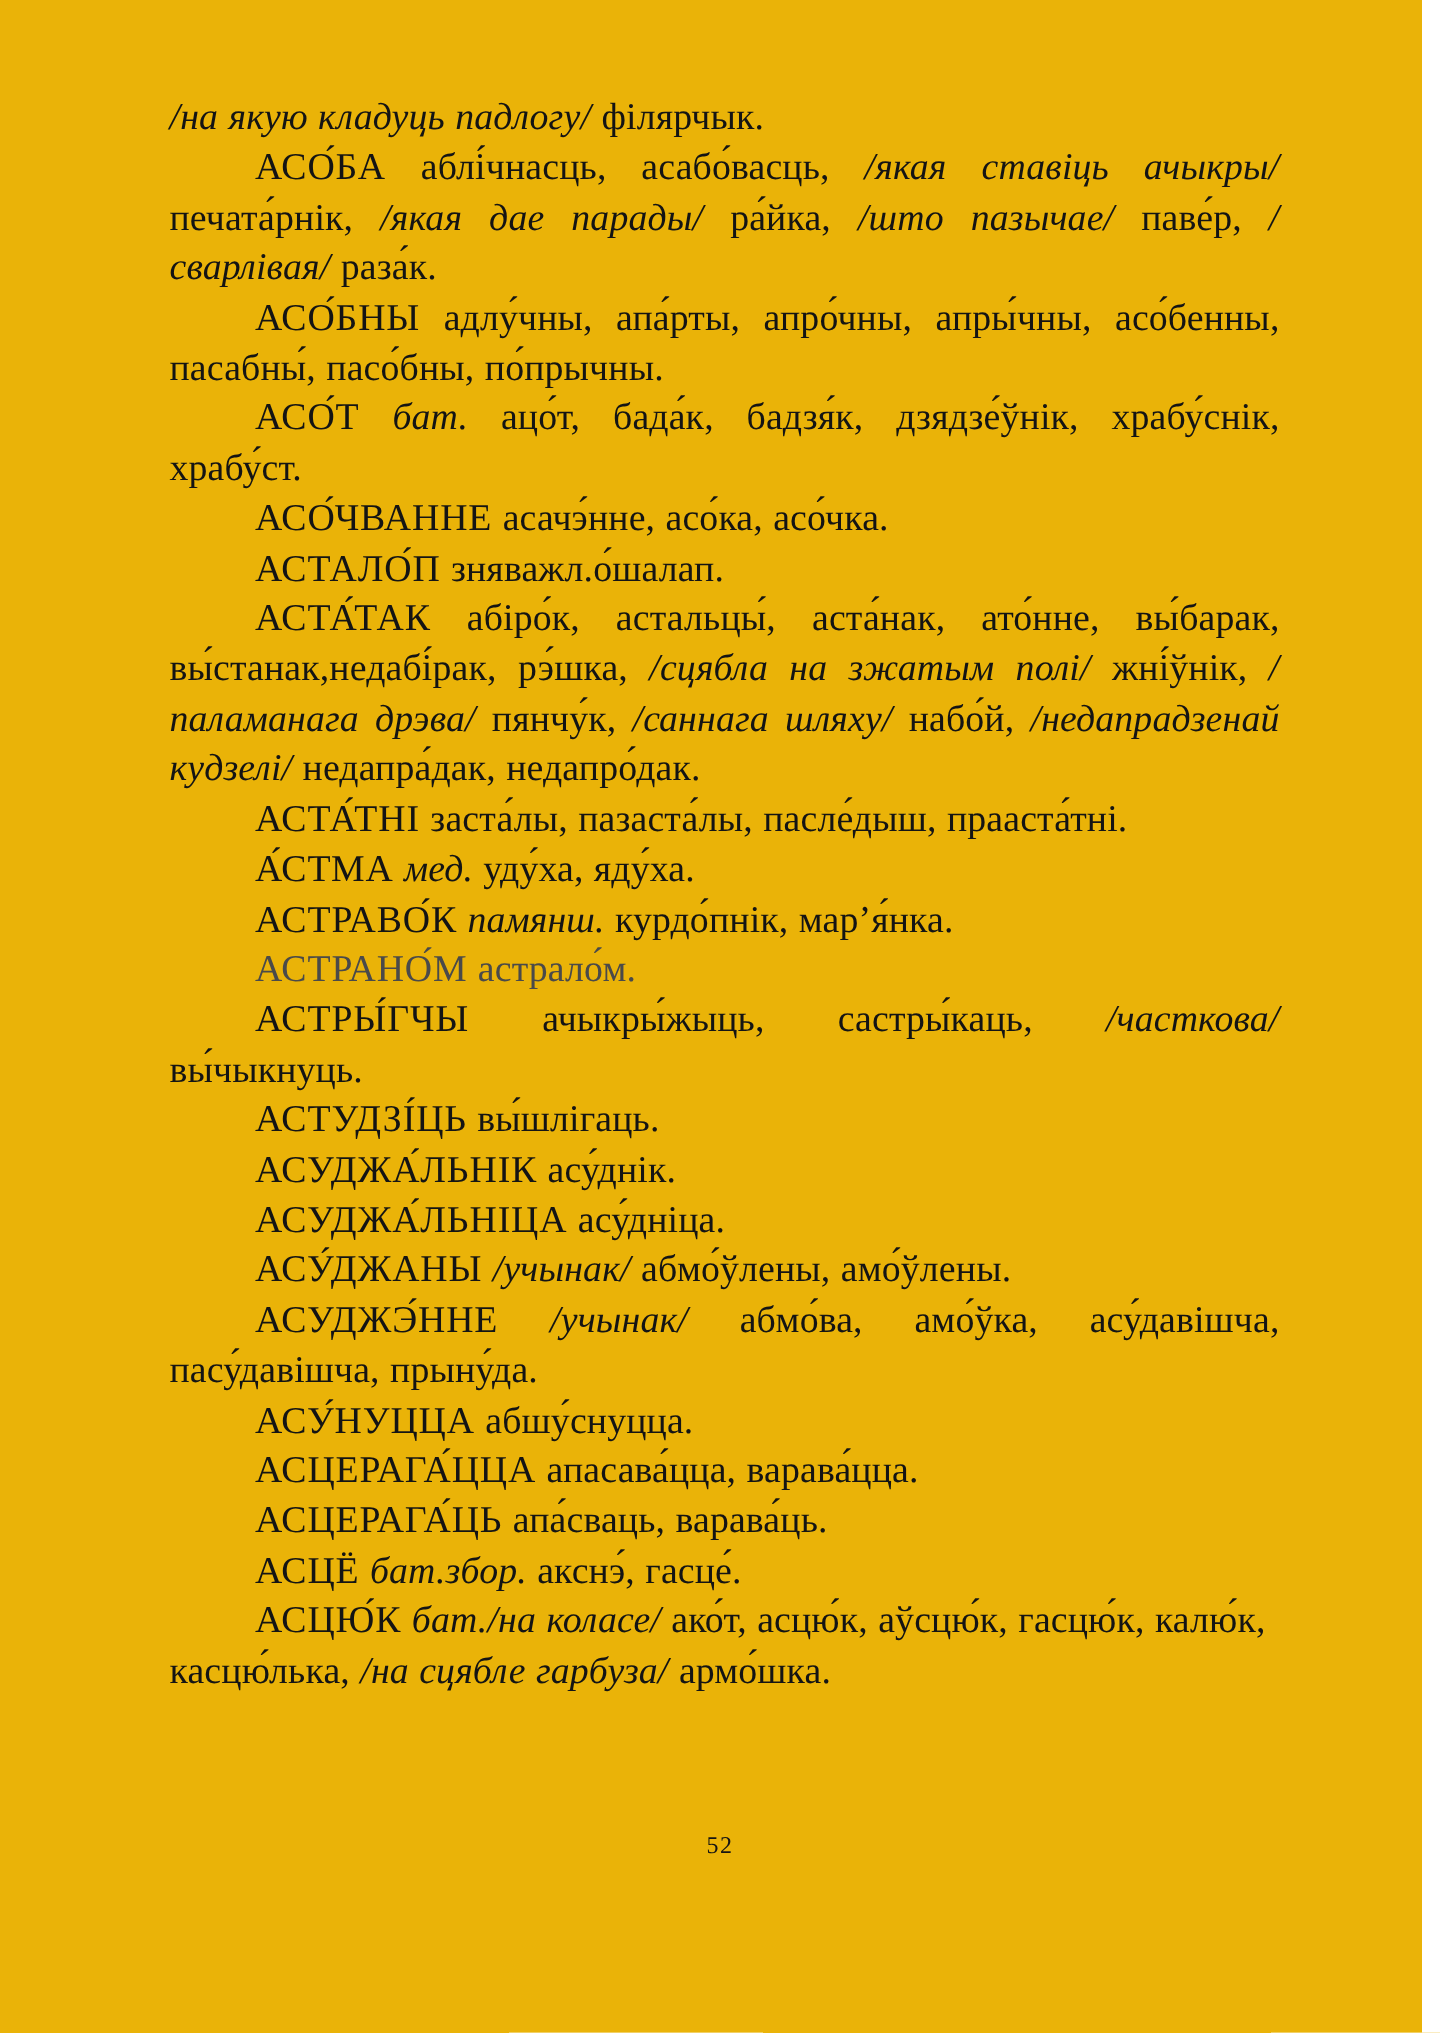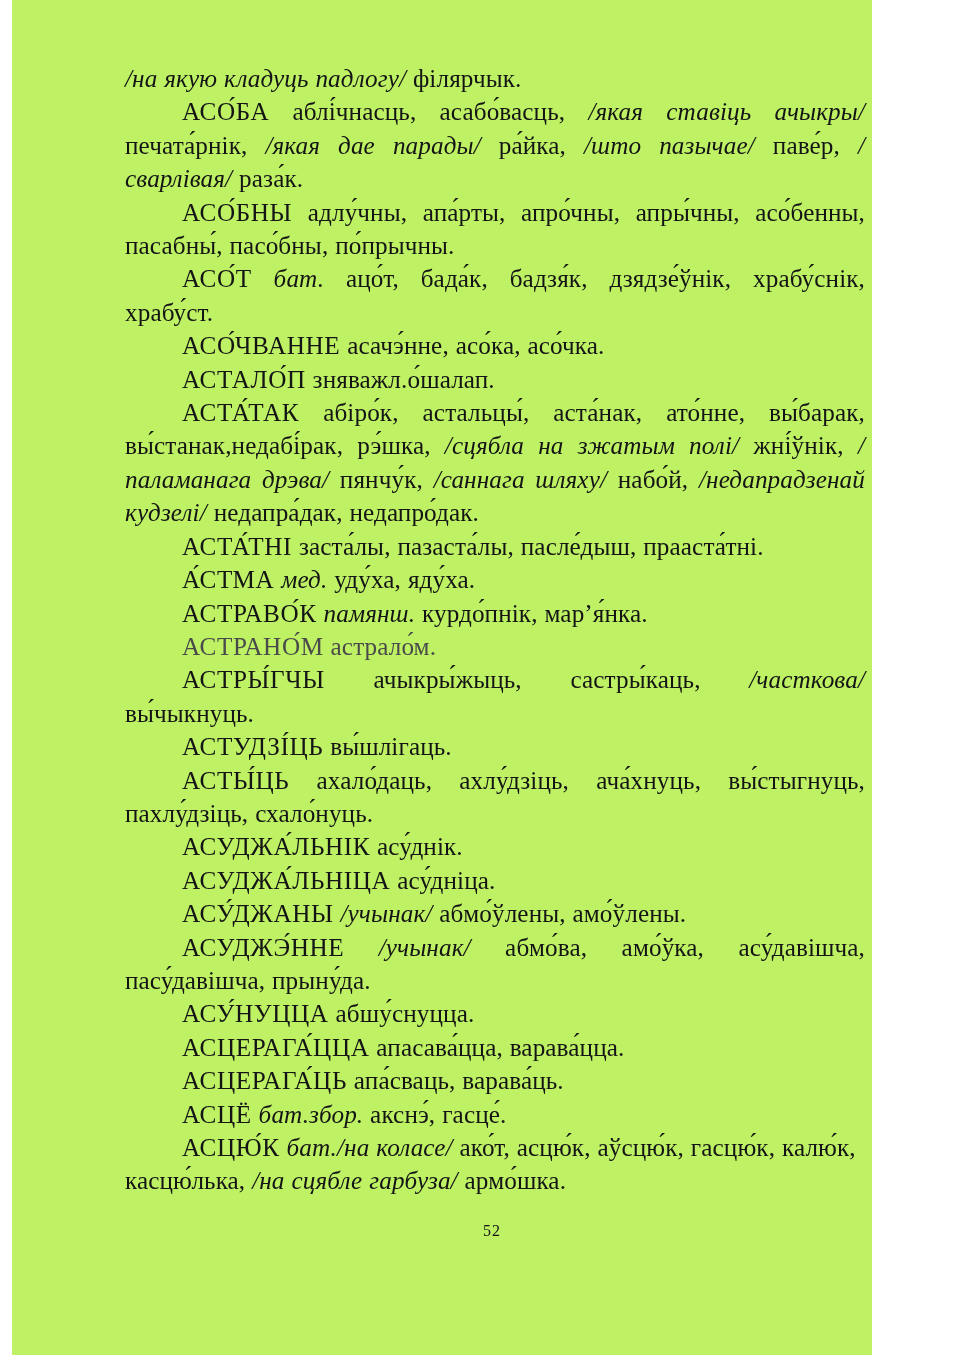--- a/index.html
+++ b/index.html
@@ -10,24 +10,24 @@
   body {
     width: 960px;
     height: 1355px;
     position: relative;
     font-family: "Liberation Serif", "DejaVu Serif", serif;
     color: #141414;
     overflow: hidden;
   }
   .page {
     position: absolute;
-    left: 12px; top: 0;
-    width: 860px;
+    left: 0; top: 0;
+    width: 948px;
     height: 1355px;
-    background: #bef264;
+    background: #eab308;
   }
   .textblock {
     position: absolute;
     left: 113px;
     top: 62px;
     width: 740px;
   }
   .entry {
     font-size: 25.2px;
     line-height: 33.4px;
@@ -80,21 +80,20 @@
         <p class="entry"><span class="hw">АСО́Т</span><span class="it"> бат.</span><span class=""> ацо́т, бада́к, бадзя́к, дзядзе́ўнік, храбу́снік, храбу́ст.</span></p>
         <p class="entry"><span class="hw">АСО́ЧВАННЕ</span><span class=""> асачэ́нне, асо́ка, асо́чка.</span></p>
         <p class="entry"><span class="hw">АСТАЛО́П</span><span class=""> зняважл.о́шалап.</span></p>
         <p class="entry"><span class="hw">АСТА́ТАК</span><span class=""> абіро́к, астальцы́, аста́нак, ато́нне, вы́барак, вы́станак,недабі́рак, рэ́шка, </span><span class="it">/сцябла на зжатым полі/</span><span class=""> жні́ўнік, </span><span class="it">/паламанага дрэва/</span><span class=""> пянчу́к, </span><span class="it">/саннага шляху/</span><span class=""> набо́й, </span><span class="it">/недапрадзенай кудзелі/</span><span class=""> недапра́дак, недапро́дак.</span></p>
         <p class="entry"><span class="hw">АСТА́ТНІ</span><span class=""> заста́лы, пазаста́лы, пасле́дыш, прааста́тні.</span></p>
         <p class="entry"><span class="hw">А́СТМА</span><span class="it"> мед.</span><span class=""> уду́ха, яду́ха.</span></p>
         <p class="entry"><span class="hw">АСТРАВО́К</span><span class="it"> памянш.</span><span class=""> курдо́пнік, мар’я́нка.</span></p>
         <p class="entry faded"><span class="hw">АСТРАНО́М</span><span class=""> астрало́м.</span></p>
         <p class="entry"><span class="hw">АСТРЫ́ГЧЫ</span><span class=""> ачыкры́жыць, састры́каць, </span><span class="it">/часткова/</span><span class=""> вы́чыкнуць.</span></p>
         <p class="entry"><span class="hw">АСТУДЗІ́ЦЬ</span><span class=""> вы́шлігаць.</span></p>
-        <p class="entry"><span class="hw">АСТЫ́ЦЬ</span><span class=""> ахало́даць, ахлу́дзіць, ача́хнуць, вы́стыгнуць, пахлу́дзіць, схало́нуць.</span></p>
         <p class="entry"><span class="hw">АСУДЖА́ЛЬНІК</span><span class=""> асу́днік.</span></p>
         <p class="entry"><span class="hw">АСУДЖА́ЛЬНІЦА</span><span class=""> асу́дніца.</span></p>
         <p class="entry"><span class="hw">АСУ́ДЖАНЫ</span><span class="it"> /учынак/</span><span class=""> абмо́ўлены, амо́ўлены.</span></p>
         <p class="entry"><span class="hw">АСУДЖЭ́ННЕ</span><span class="it"> /учынак/</span><span class=""> абмо́ва, амо́ўка, асу́давішча, пасу́давішча, прыну́да.</span></p>
         <p class="entry"><span class="hw">АСУ́НУЦЦА</span><span class=""> абшу́снуцца.</span></p>
         <p class="entry"><span class="hw">АСЦЕРАГА́ЦЦА</span><span class=""> апасава́цца, варава́цца.</span></p>
         <p class="entry"><span class="hw">АСЦЕРАГА́ЦЬ</span><span class=""> апа́сваць, варава́ць.</span></p>
         <p class="entry"><span class="hw">АСЦЁ</span><span class="it"> бат.збор.</span><span class=""> акснэ́, гасце́.</span></p>
         <p class="entry"><span class="hw">АСЦЮ́К</span><span class="it"> бат./на коласе/</span><span class=""> ако́т, асцю́к, аўсцю́к, гасцю́к, калю́к, касцю́лька, </span><span class="it">/на сцябле гарбуза/</span><span class=""> армо́шка.</span></p>
       </div>

